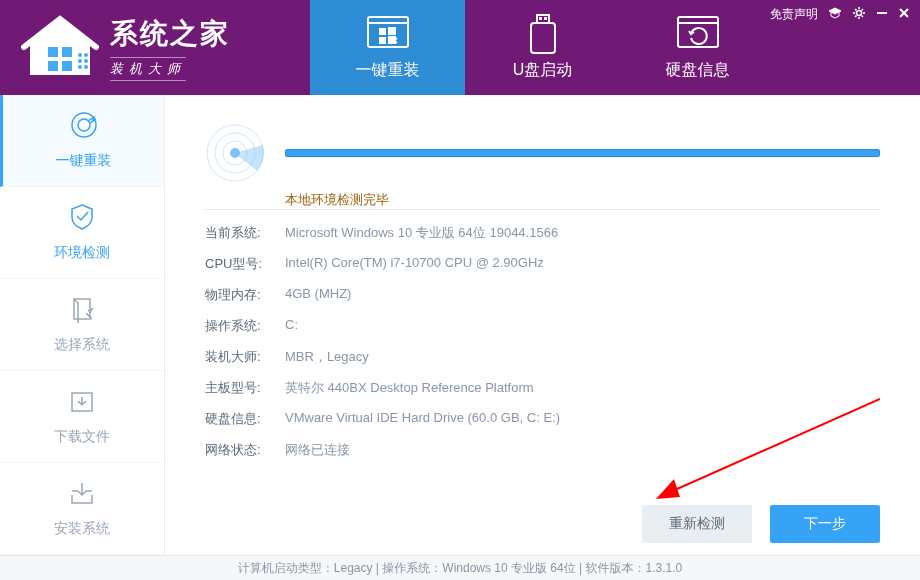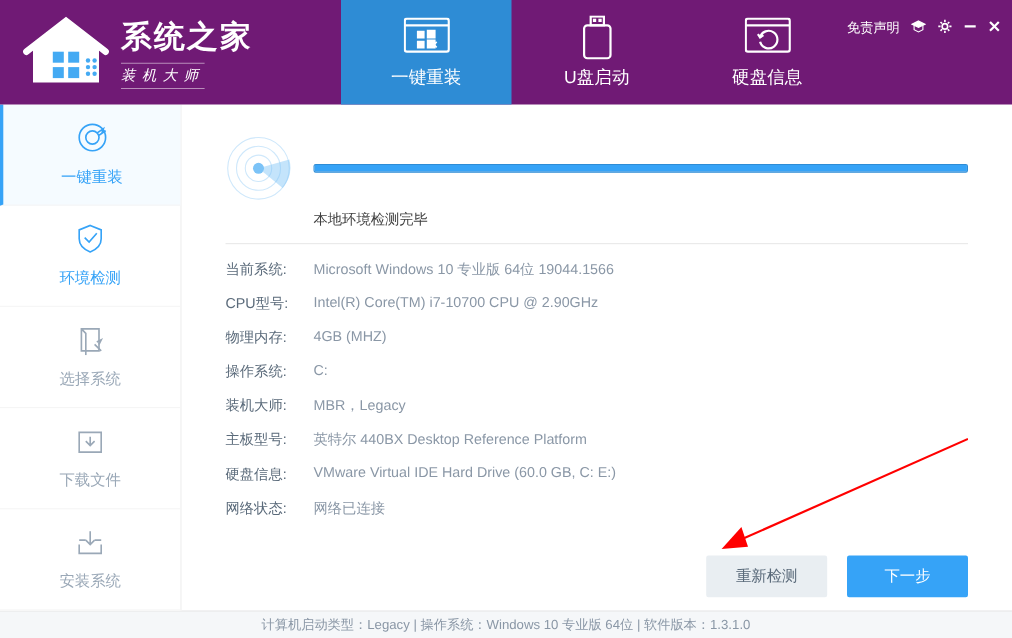--- a/index.html
+++ b/index.html
@@ -11,37 +11,37 @@
 .logo-text { color: #fff; }
 .logo-title { font-size: 28px; font-weight: bold; letter-spacing: 2px; }
 .logo-sub { font-size: 13px; letter-spacing: 6px; border-top: 1px solid rgba(255,255,255,0.5); border-bottom: 1px solid rgba(255,255,255,0.5); padding: 2px 0; margin-top: 4px; display: inline-block; font-style: italic; }
 
 .top-nav { display: flex; flex: 1; align-items: stretch; justify-content: flex-start; padding-left: 10px; }
 .nav-item { width: 155px; display: flex; flex-direction: column; align-items: center; justify-content: center; color: #fff; font-size: 16px; cursor: pointer; }
 .nav-item.active { background: #2e8cd5; }
 .nav-icon { height: 40px; display: flex; align-items: center; justify-content: center; margin-bottom: 6px; }
 .nav-icon svg { stroke: #fff; fill: none; }
 
-.titlebar { position: absolute; top: 6px; right: 10px; display: flex; align-items: center; gap: 10px; color: #fff; font-size: 12px; margin-top: 11px; }
+.titlebar { position: absolute; top: 6px; right: 10px; display: flex; align-items: center; gap: 10px; color: #fff; font-size: 12px; }
 .titlebar .tb-link { cursor: pointer; }
 .titlebar svg { stroke: #fff; fill: #fff; }
 
 .content { display: flex; height: 460px; }
 .sidebar { width: 165px; border-right: 1px solid #eee; background: #fff; }
 .side-item { height: 92px; display: flex; flex-direction: column; align-items: center; justify-content: center; color: #9aa8b7; font-size: 14px; border-bottom: 1px solid #f5f5f5; cursor: pointer; }
 .side-item.active { color: #36a3f7; background: #f5fbff; border-left: 3px solid #36a3f7; }
 .side-item.current { color: #36a3f7; }
 .side-icon { margin-bottom: 10px; }
 .side-icon svg { stroke: currentColor; fill: none; }
 
 .main { flex: 1; padding: 28px 40px 10px 40px; position: relative; }
 .progress-row { display: flex; align-items: center; gap: 20px; margin-bottom: 8px; }
 .radar { width: 60px; height: 60px; }
 .progress-bar { flex: 1; height: 8px; background: linear-gradient(to right, #36a3f7 0%, #36a3f7 100%); border: 1px solid #2e8cd5; border-radius: 2px; }
-.progress-text { color: #404040; font-size: 13px; margin-left: 80px; margin-bottom: 12px; }
+.progress-text { color: #a16207; font-size: 13px; margin-left: 80px; }
 .divider { border: none; border-top: 1px solid #e8e8e8; margin-bottom: 14px; }
 
 .info-row { display: flex; align-items: flex-start; margin-bottom: 13px; font-size: 13px; }
 .info-label { width: 80px; color: #5a6a7a; }
 .info-value { color: #8a97a6; }
 
 .actions { position: absolute; right: 40px; bottom: 12px; display: flex; gap: 18px; }
 .btn { width: 110px; height: 38px; display: flex; align-items: center; justify-content: center; font-size: 14px; cursor: pointer; border-radius: 2px; }
 .btn-secondary { background: #e9eef2; color: #5a6a7a; }
 .btn-primary { background: #36a3f7; color: #fff; }

